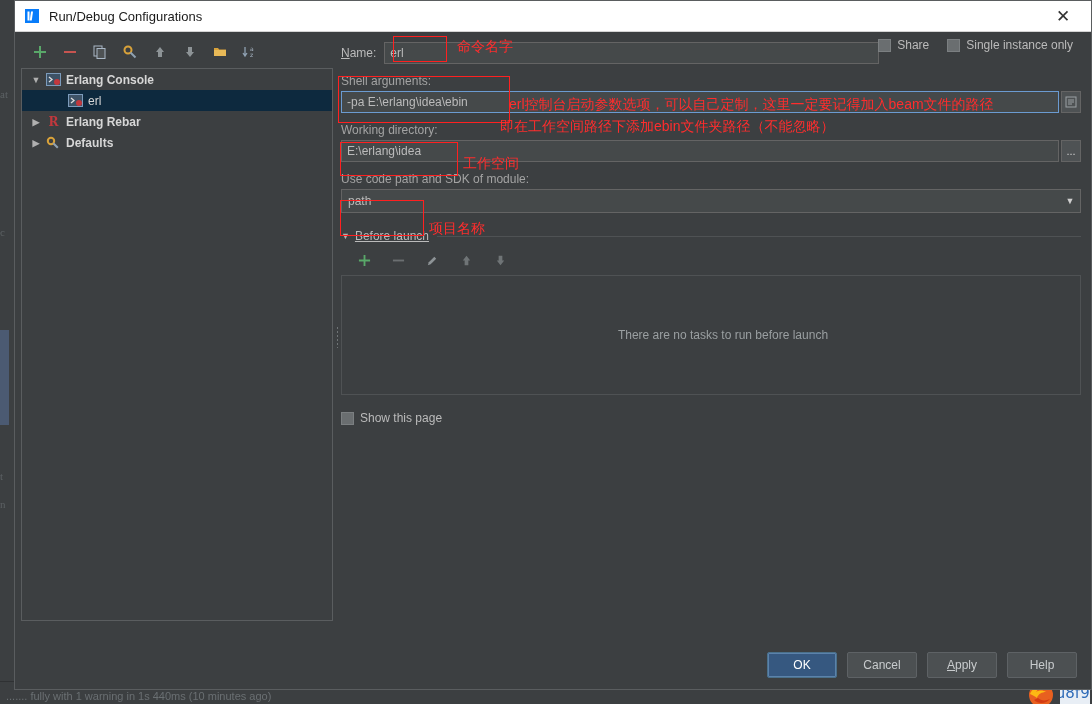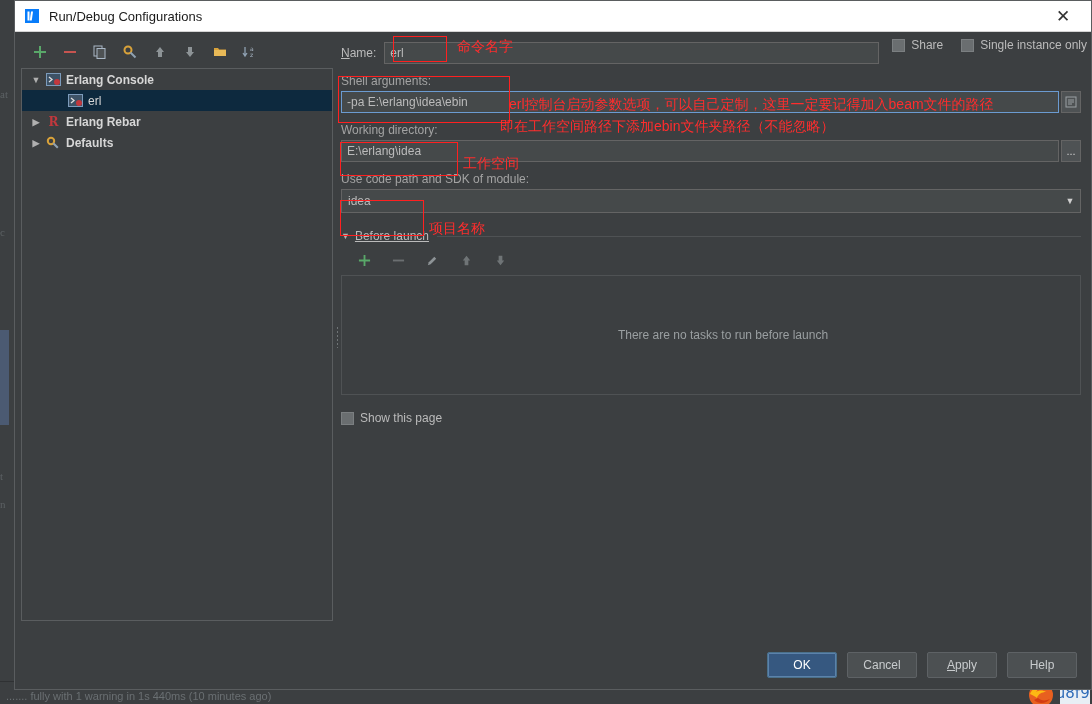--- a/index.html
+++ b/index.html
@@ -184,21 +184,21 @@
     outline: none;
     font-family: "Liberation Sans", sans-serif;
   }
   .field.focused { border-color: #6b9bd1; }
 
   .name-row { margin: 2px 0 0 0; display: flex; align-items: center; }
   .name-label { margin-right: 8px; }
   .name-input { width: 495px; }
 
   .cb-row {
-    position: absolute; right: 4px; top: 6px;
+    position: absolute; right: 18px; top: 6px;
     display: flex; align-items: center; gap: 18px;
   }
   .checkbox {
     width: 13px; height: 13px;
     background: #6a6e70;
     border: 1px solid #7b7f81;
     box-sizing: border-box;
     margin-right: 6px;
     flex: none;
   }
@@ -487,21 +487,21 @@
             <span class="section-lbl">Working directory:</span>
             <div class="input-line">
               <input class="field grow-field" type="text" value="E:\erlang\idea" style="">
               <span class="sq-btn">...</span>
             </div>
           </div>
 
           <div class="lbl-stack">
             <span class="section-lbl">Use code path and SDK of module:</span>
             <div class="combo">
-              <span class="combo-val">idea</span>
+              <span class="combo-val">path</span>
               <span class="combo-arrow">▼</span>
             </div>
           </div>
 
           <div class="bl-header">
             <span class="bl-tw">▼</span>
             <span class="bl-title">Before launch</span>
             <span class="bl-line"></span>
           </div>
 

